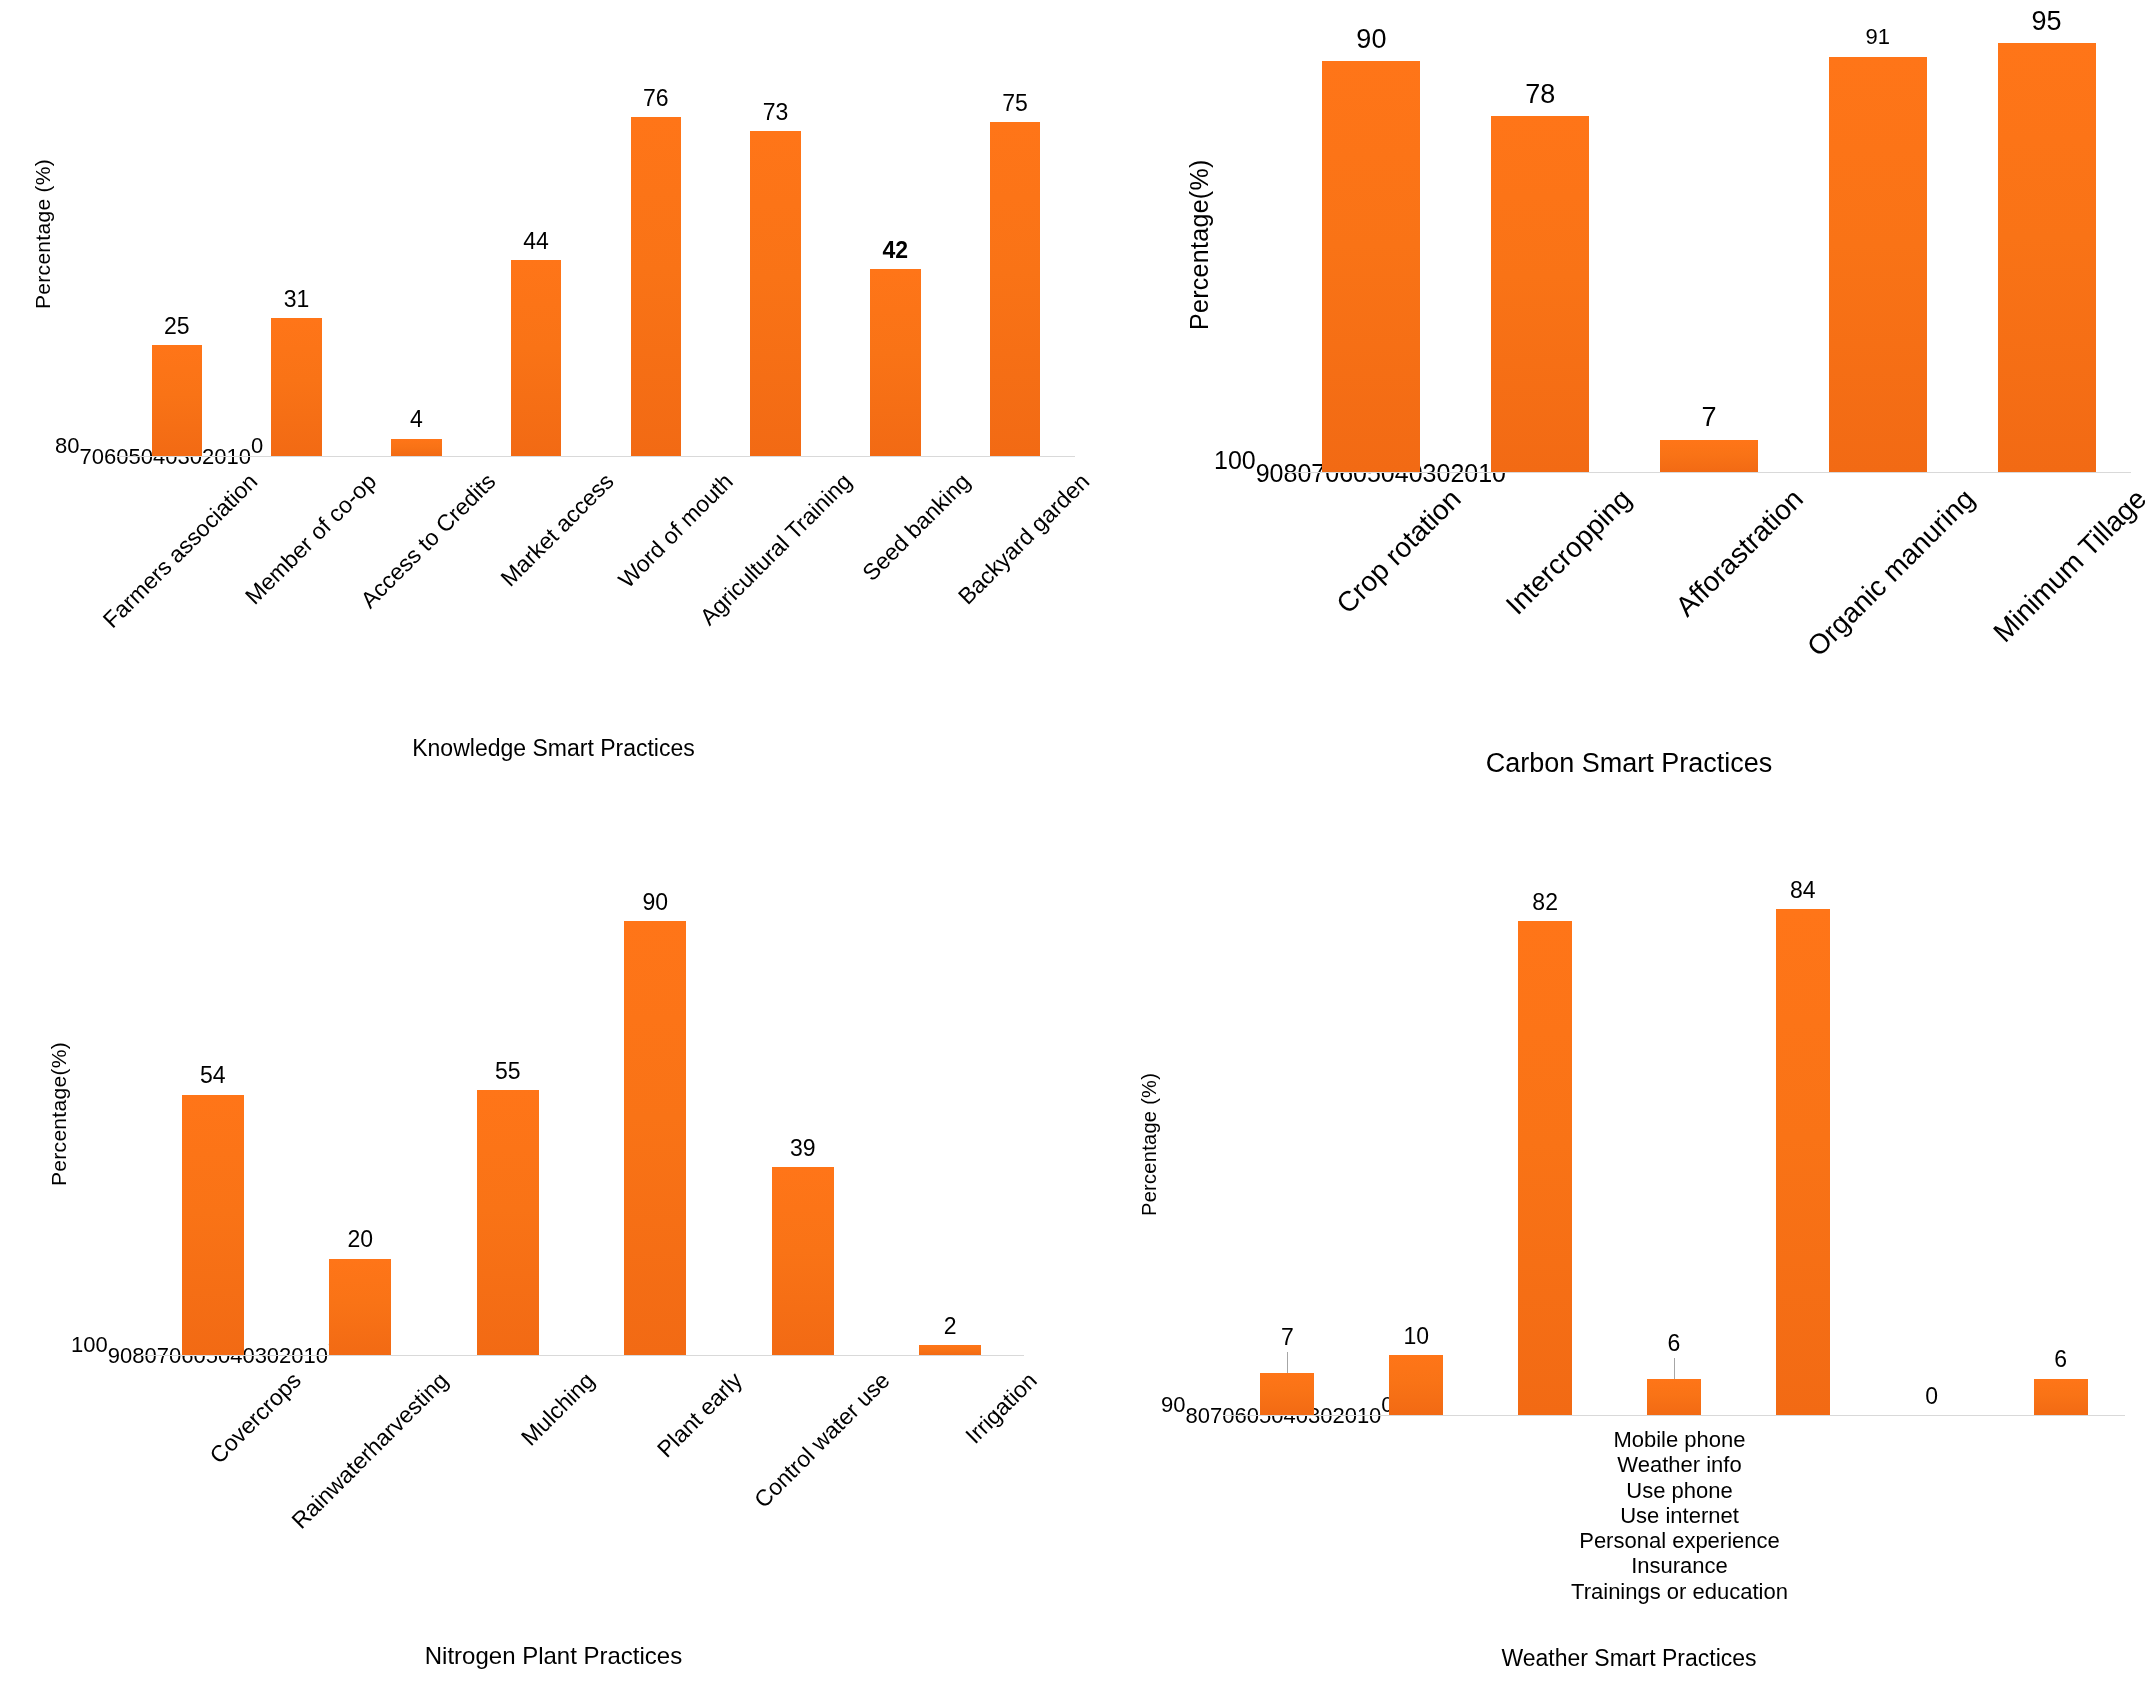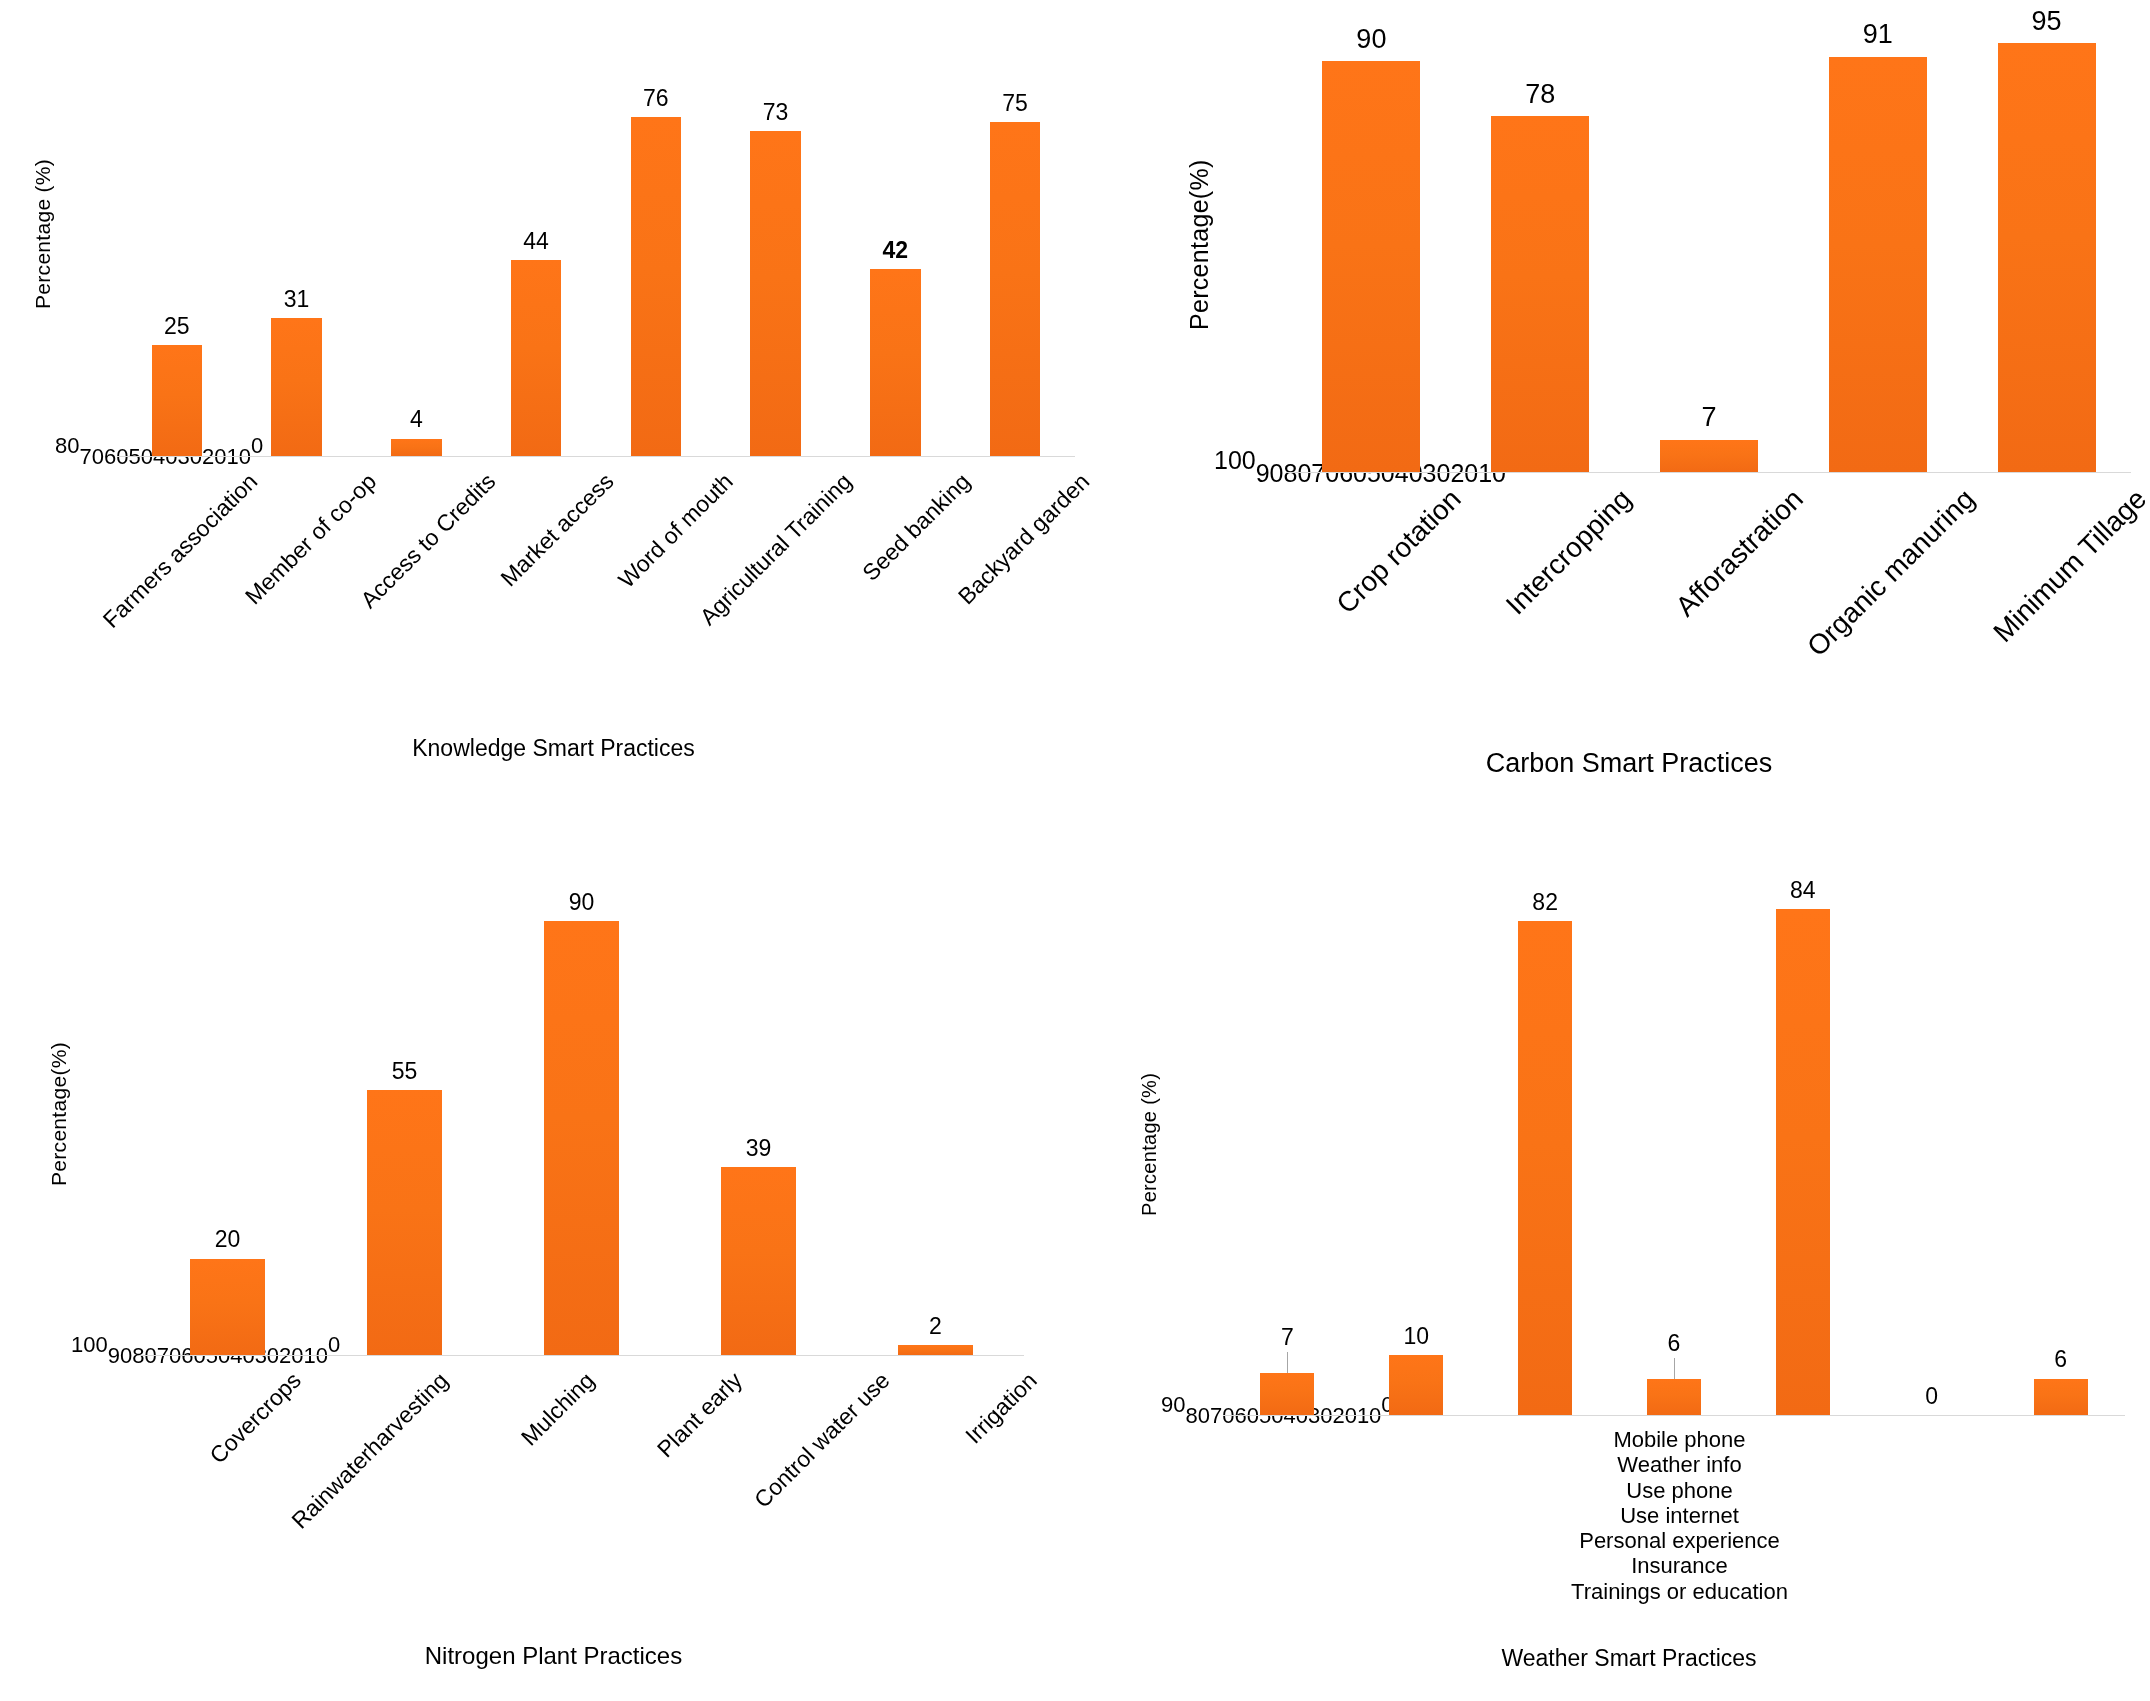--- a/index.html
+++ b/index.html
@@ -246,21 +246,21 @@
           </div>
           <div class="bar-slot">
             <div class="bar-value" style="bottom:calc(78% + 8.3px); font-size:27px;">78</div>
             <div class="bar wide" style="height:78%;"></div>
           </div>
           <div class="bar-slot">
             <div class="bar-value" style="bottom:calc(7% + 8.3px); font-size:27px;">7</div>
             <div class="bar wide" style="height:7%;"></div>
           </div>
           <div class="bar-slot">
-            <div class="bar-value" style="bottom:calc(91% + 8.3px); font-size:27px;margin-top:10px;">91</div>
+            <div class="bar-value" style="bottom:calc(91% + 8.3px); font-size:22px;margin-top:10px;">91</div>
             <div class="bar wide" style="height:91%;"></div>
           </div>
           <div class="bar-slot">
             <div class="bar-value" style="bottom:calc(94% + 8.3px); font-size:27px;">95</div>
             <div class="bar wide" style="height:94%;"></div>
           </div>
 
         </div>
       </div>
     </div>
@@ -300,20 +300,24 @@
         <span>40</span>
         <span>30</span>
         <span>20</span>
         <span>10</span>
         <span>0</span>
       </div>
       <div class="plot-wrap">
         <div class="plot">
 
           <div class="bar-slot">
+            <div class="bar-value" style="bottom:calc(54% + 7.3px);">54</div>
+            <div class="bar" style="height:54%;"></div>
+          </div>
+          <div class="bar-slot">
             <div class="bar-value" style="bottom:calc(20% + 7.3px);">20</div>
             <div class="bar" style="height:20%;"></div>
           </div>
           <div class="bar-slot">
             <div class="bar-value" style="bottom:calc(55% + 7.3px);">55</div>
             <div class="bar" style="height:55%;"></div>
           </div>
           <div class="bar-slot">
             <div class="bar-value" style="bottom:calc(90% + 7.3px);">90</div>
             <div class="bar" style="height:90%;"></div>

